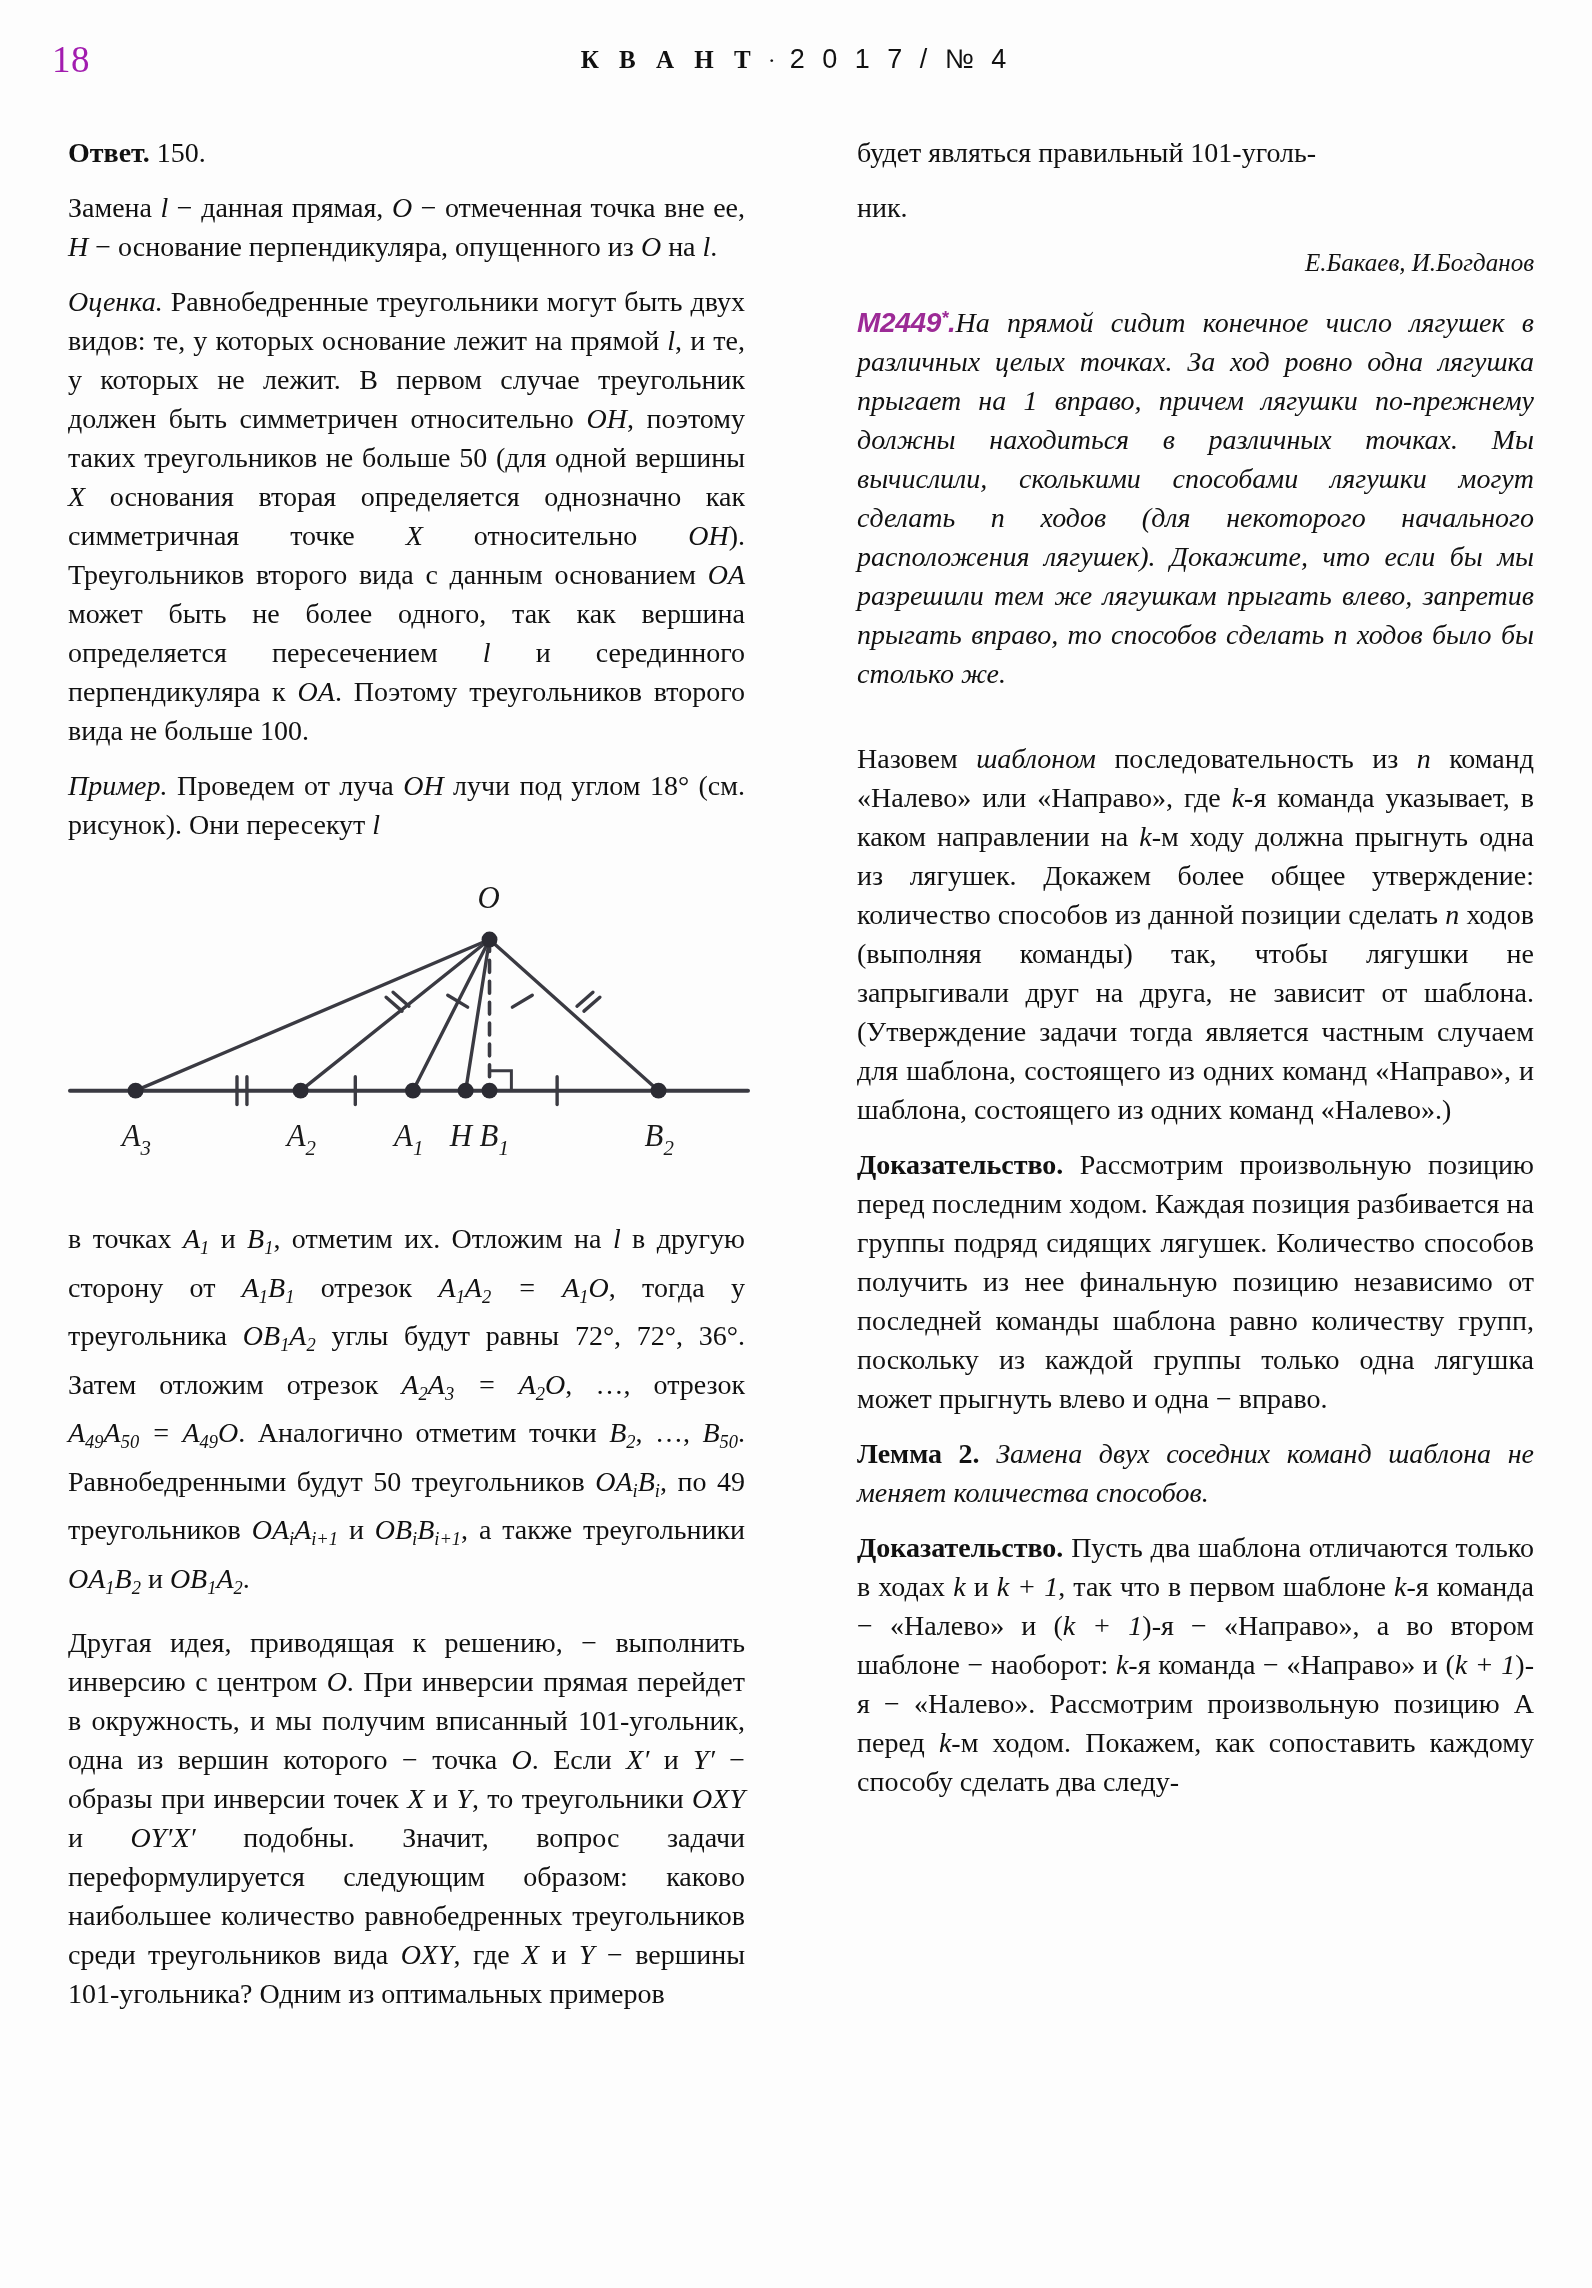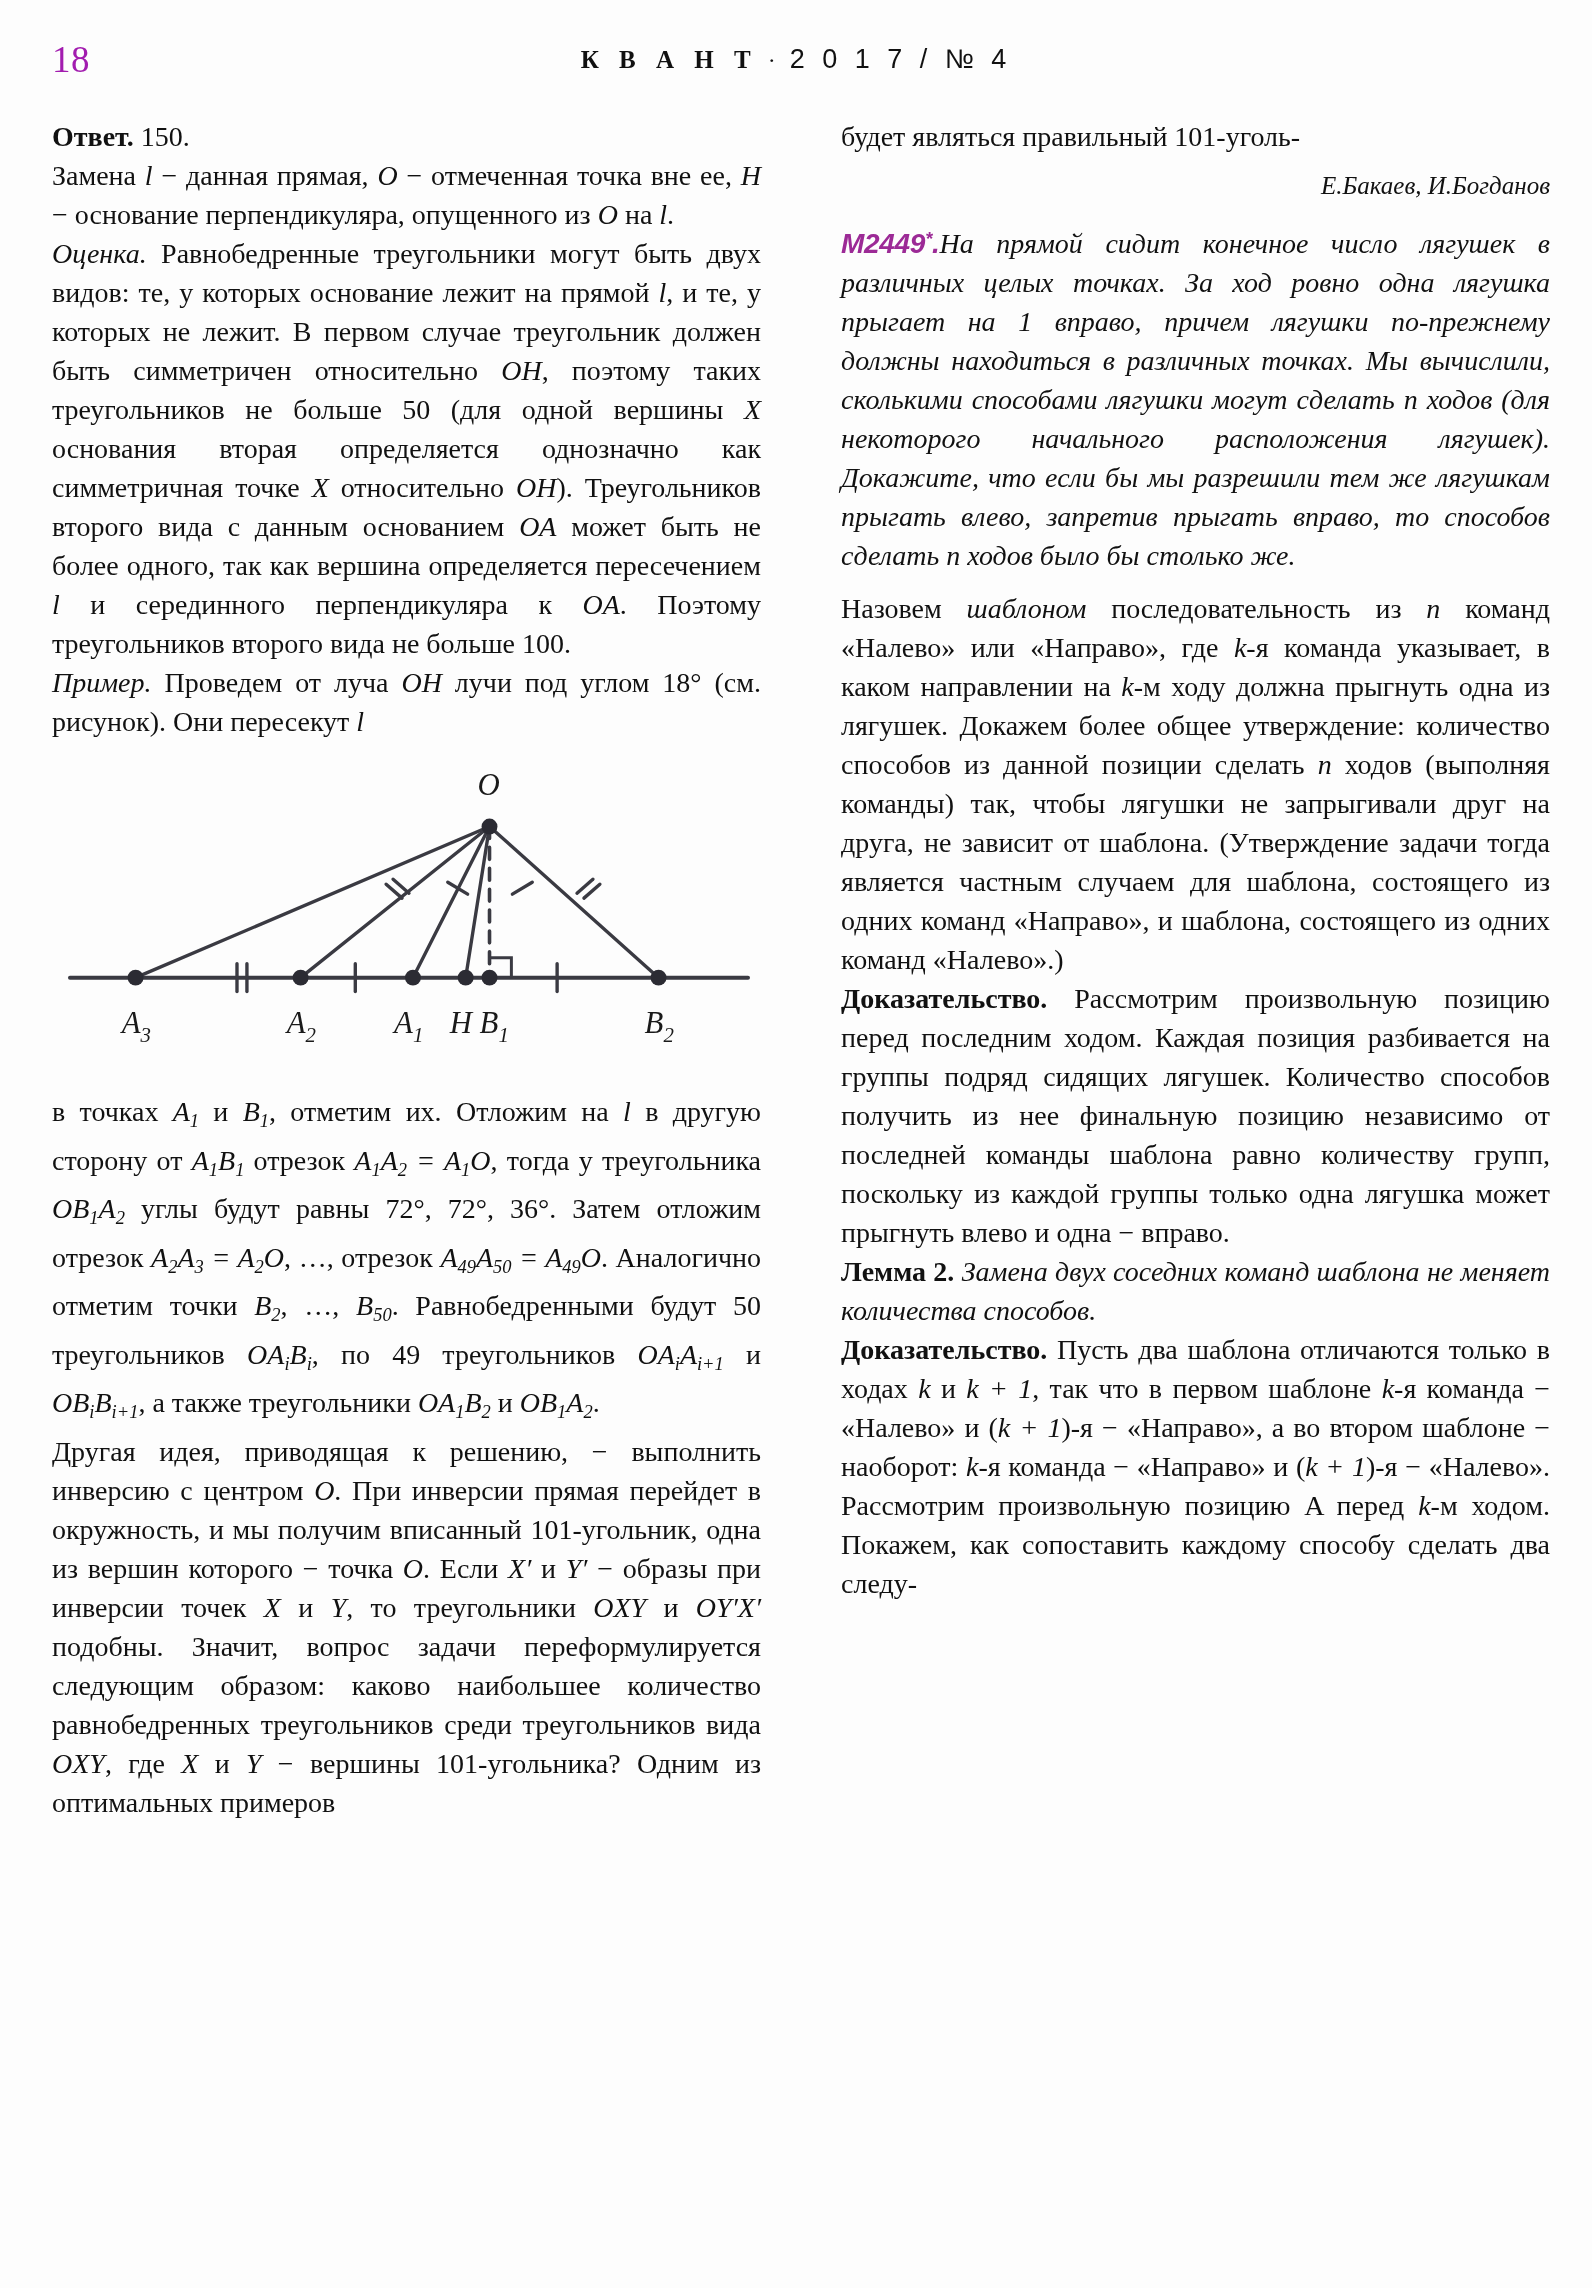--- a/index.html
+++ b/index.html
@@ -68,21 +68,21 @@
     font-size: 28px;
     line-height: 39px;
     text-align: justify;
     text-justify: inter-word;
     hyphens: manual;
   }
   .col-left  { left: 52px; }
   .col-right { left: 841px; }
 
   p {
-    margin: 0;
+    margin: 16px;
     text-indent: 0;
   }
   .i   { font-style: italic; }
   .b   { font-weight: bold; }
   .mathvar { font-style: italic; font-family: "Liberation Serif", serif; }
   sub {
     font-size: 0.66em;
     vertical-align: -0.30em;
     font-style: italic;
   }
@@ -213,20 +213,21 @@
 
     <p><span>в точках </span><span class="mathvar nb">A<sub>1</sub></span><span> и </span><span class="mathvar nb">B<sub>1</sub></span><span>, отметим их. Отложим на </span><span class="mathvar">l</span><span> в другую сторону от </span><span class="mathvar nb">A<sub>1</sub>B<sub>1</sub></span><span> отрезок </span><span class="mathvar nb">A<sub>1</sub>A<sub>2</sub> = A<sub>1</sub>O</span><span>, тогда у треугольника </span><span class="mathvar nb">OB<sub>1</sub>A<sub>2</sub></span><span> углы будут равны 72°, 72°, 36°. Затем отложим отрезок </span><span class="mathvar nb">A<sub>2</sub>A<sub>3</sub> = A<sub>2</sub>O</span><span>, …, отрезок </span><span class="mathvar nb">A<sub>49</sub>A<sub>50</sub> = A<sub>49</sub>O</span><span>. Аналогично отметим точки </span><span class="mathvar nb">B<sub>2</sub></span><span>, …, </span><span class="mathvar nb">B<sub>50</sub></span><span>. Равнобедренными будут 50 треугольников </span><span class="mathvar nb">OA<sub>i</sub>B<sub>i</sub></span><span>, по 49 треугольников </span><span class="mathvar nb">OA<sub>i</sub>A<sub>i+1</sub></span><span> и </span><span class="mathvar nb">OB<sub>i</sub>B<sub>i+1</sub></span><span>, а также треугольники </span><span class="mathvar nb">OA<sub>1</sub>B<sub>2</sub></span><span> и </span><span class="mathvar nb">OB<sub>1</sub>A<sub>2</sub></span><span>.</span></p>
 
     <p><span>Другая идея, приводящая к решению, − выполнить инверсию с центром </span><span class="mathvar">O</span><span>. При инверсии прямая перейдет в окружность, и мы получим вписанный 101-угольник, одна из вершин которого − точка </span><span class="mathvar">O</span><span>. Если </span><span class="mathvar nb">X′</span><span> и </span><span class="mathvar nb">Y′</span><span> − образы при инверсии точек </span><span class="mathvar">X</span><span> и </span><span class="mathvar">Y</span><span>, то треугольники </span><span class="mathvar nb">OXY</span><span> и </span><span class="mathvar nb">OY′X′</span><span> подобны. Значит, вопрос задачи переформулируется следующим образом: каково наибольшее количество равнобедренных треугольников среди треугольников вида </span><span class="mathvar nb">OXY</span><span>, где </span><span class="mathvar">X</span><span> и </span><span class="mathvar">Y</span><span> − вершины 101-угольника? Одним из оптимальных примеров</span></p>
 
   </div>
 
   <div class="col col-right">
 
     <p><span>будет являться правильный 101-уголь-</span></p>
+    <p><span>ник.</span></p>
 
     <p class="byline">Е.Бакаев,  И.Богданов</p>
 
     <p class="problem-body"><span class="problem-head" style="color:#9C2A96"><span>M2449</span><sup>*</sup><span>.</span></span><span>На прямой сидит конечное число лягушек в различных целых точках. За ход ровно одна лягушка прыгает на 1 вправо, причем лягушки по-прежнему должны находиться в различных точках. Мы вычислили, сколькими способами лягушки могут сделать n ходов (для некоторого начального расположения лягушек). Докажите, что если бы мы разрешили тем же лягушкам прыгать влево, запретив прыгать вправо, то способов сделать n ходов было бы столько же.</span></p>
 
     <div class="spacer-sm"></div>
 
     <p><span>Назовем </span><span class="i">шаблоном</span><span> последовательность из </span><span class="mathvar">n</span><span> команд «Налево» или «Направо», где </span><span class="mathvar">k</span><span>-я команда указывает, в каком направлении на </span><span class="mathvar">k</span><span>-м ходу должна прыгнуть одна из лягушек. Докажем более общее утверждение: количество способов из данной позиции сделать </span><span class="mathvar">n</span><span> ходов (выполняя команды) так, чтобы лягушки не запрыгивали друг на друга, не зависит от шаблона. (Утверждение задачи тогда является частным случаем для шаблона, состоящего из одних команд «Направо», и шаблона, состоящего из одних команд «Налево».)</span></p>
 
 

